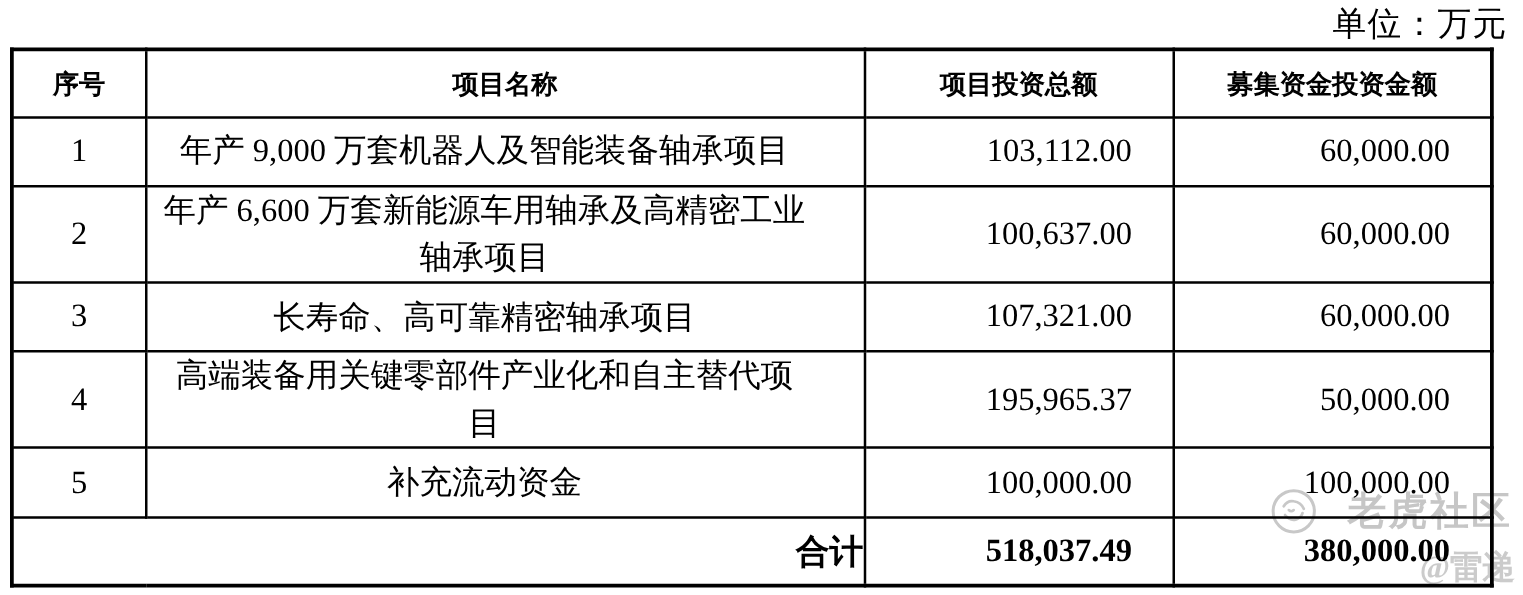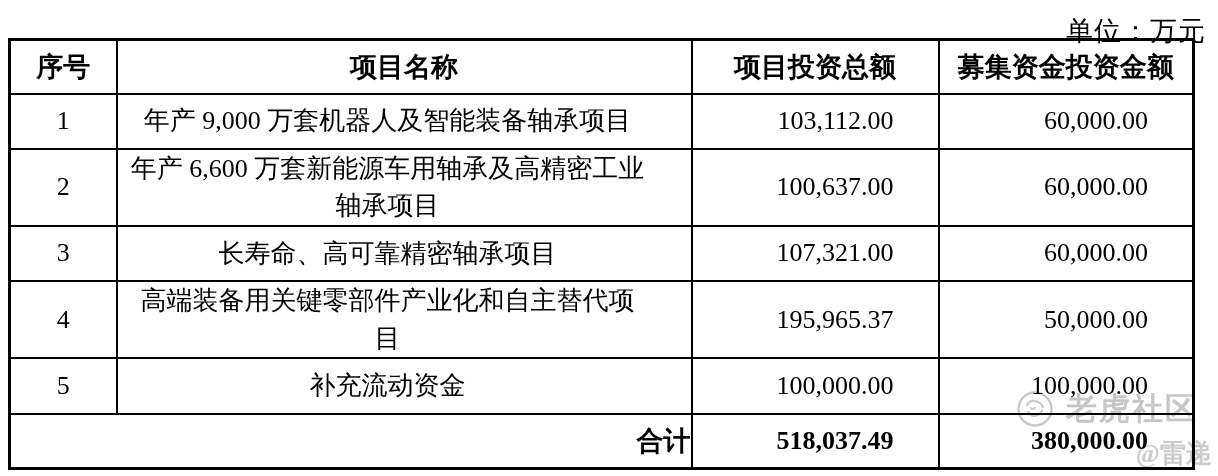--- a/index.html
+++ b/index.html
@@ -6,60 +6,60 @@
   html, body {
     width: 1218px; height: 476px;
     background: #ffffff;
     font-family: "Liberation Serif", "DejaVu Serif", serif;
     color: #000000;
     overflow: hidden;
     position: relative;
   }
   .unit-label {
     position: absolute;
-    top: 13px; right: 12px;
+    top: 1px; right: 12px;
     font-size: 27px;
     letter-spacing: 1px;
     z-index: 3;
   }
   table.inv-table {
     position: absolute;
     left: 8px; top: 38px;
     width: 1184px;
     border-collapse: collapse;
     table-layout: fixed;
     border: 3px solid #000;
     background: transparent;
     z-index: 2;
   }
   th, td {
     border: 2px solid #000;
     vertical-align: middle;
   }
   th {
-    font-size: 27px;
+    font-size: 21px;
     font-weight: bold;
     text-align: center;
   }
   td { font-size: 26px; }
   .rh-54 { height: 54px; }
   .rh-55 { height: 55px; }
   .rh-56 { height: 56px; }
   .rh-76 { height: 76px; }
   .col-seq { text-align: center; }
   .col-name { text-align: center; padding-left: 13px; }
   .col-name .name-inner { display: block; max-width: 514px; line-height: 1.45; }
-  .col-num { text-align: right; padding-right: 44px; }
+  .col-num { text-align: right; padding-right: 32px; }
   tr.total-row td { font-weight: bold; }
   .total-label { text-align: right; font-size: 27px; }
   
   .wm-brand {
     position: absolute;
     left: 1016px; top: 388px;
-    display: flex; align-items: center; gap: 12px;
+    display: flex; align-items: center; gap: 24px;
     z-index: 1;
   }
   .wm-brand .wm-text {
     font-size: 31px;
     font-weight: bold;
     letter-spacing: 2px;
     color: #c6c6c6;
     white-space: nowrap;
   }
   .wm-handle {

